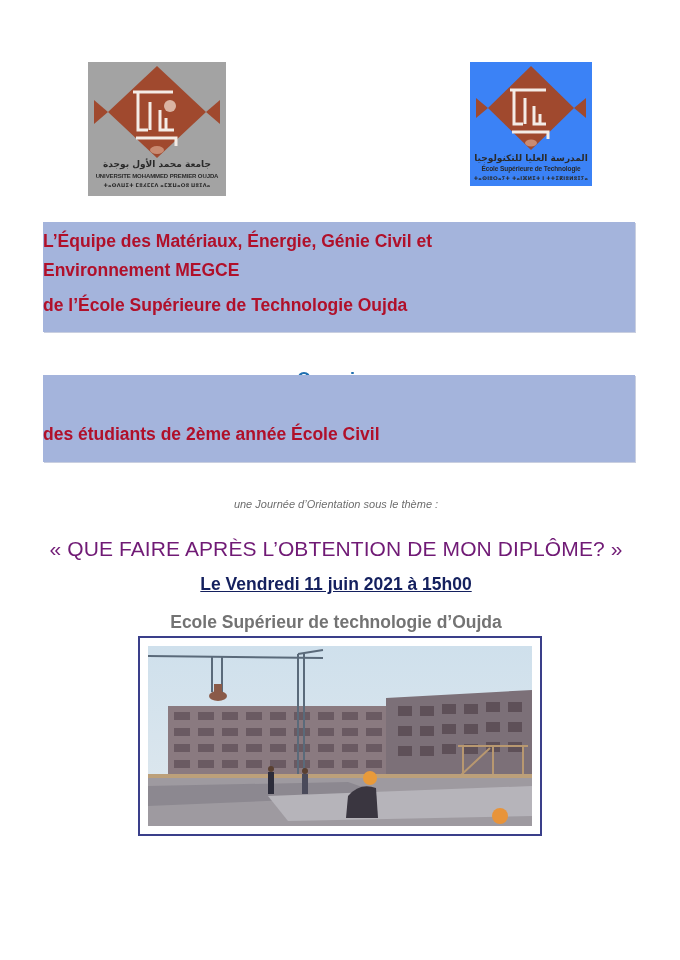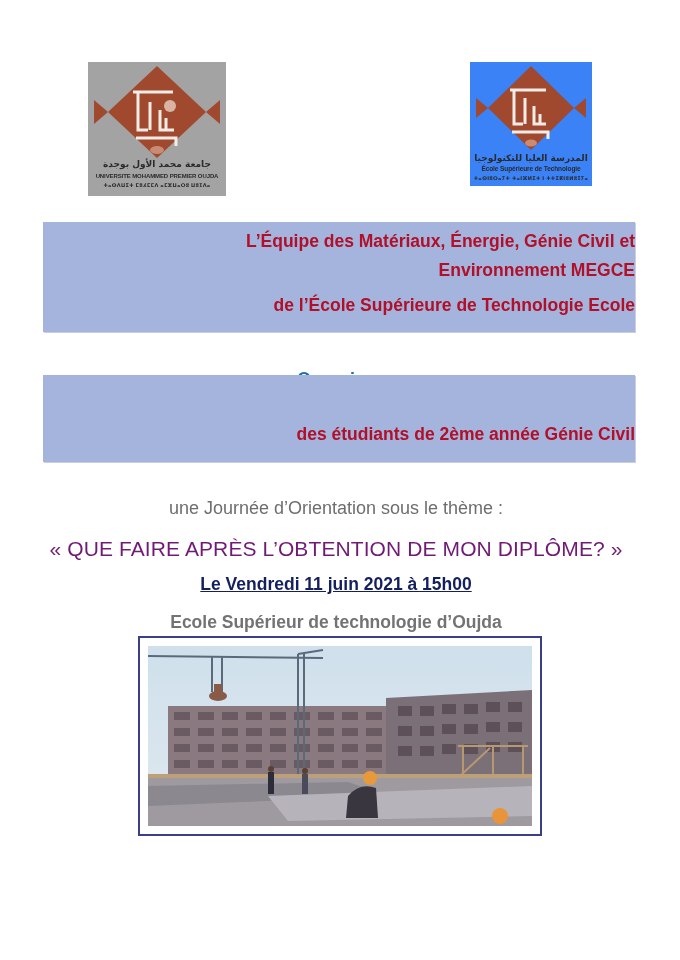--- a/index.html
+++ b/index.html
@@ -12,25 +12,25 @@
   .logo-right { left: 470px; top: 62px; width: 122px; height: 124px; background:#3b82f6; }
   .logo-wrap svg { display: block; }
   .logo-caption { position: absolute; left: 0; right: 0; text-align: center; color: #2a2a2a; font-weight: bold; line-height: 1; }
   .cap-ar { font-size: 9px; font-family: "DejaVu Sans", sans-serif; }
   .cap-lat { font-size: 6px; letter-spacing: -0.1px; }
   .cap-tif { font-size: 5px; letter-spacing: 0.3px; }
 
   .band { position: absolute; left: 43px; width: 592px; background: #a4b4dc; box-shadow: 1px 1px 0 #c9cfe0; }
   .band1 { top: 222px; height: 110px; }
   .band2 { top: 375px; height: 87px; }
-  .band-line { position: absolute; left: 0; right: 0; text-align: right; color: #b0102a; font-weight: bold; font-size: 17.5px; }
+  .band-line { position: absolute; left: 0; right: 0; text-align: left; color: #b0102a; font-weight: bold; font-size: 17.5px; }
 
   .line { position: absolute; left: 0; right: 8px; text-align: center; font-weight: bold; margin-top: 27px; }
   .organise { top: 342px; color: #1f6fb0; font-size: 18px; }
-  .journee { top: 471px; color: #6e6e6e; font-size: 18px; font-weight: normal; }
+  .journee { top: 471px; color: #6e6e6e; font-size: 11px; font-weight: normal; font-style: italic; }
   .theme { top: 510px; color: #701a75; font-size: 21px; font-weight: normal; letter-spacing: 0.1px; }
   .date { top: 547px; color: #14205e; font-size: 17.5px; text-decoration: underline; }
   .place { top: 585px; color: #737373; font-size: 17.5px; }
 
   .photo-frame { position: absolute; left: 138px; top: 636px; width: 400px; height: 196px; border: 2px solid #3a3f8a; border-top-width: 2px; background: #fff; }
   .photo { position: absolute; left: 8px; top: 8px; width: 384px; height: 180px; overflow: hidden; }
 </style>
 </head>
 <body>
 
@@ -61,27 +61,27 @@
     <ellipse cx="61" cy="81" rx="6" ry="3.5" fill="#c98b72"></ellipse>
   </svg>
   <div class="logo-caption cap-ar" style="top:92px">المدرسة العليا للتكنولوجيا</div>
   <div class="logo-caption cap-lat" style="top:104px;font-size:6.5px">École Supérieure de Technologie</div>
   <div class="logo-caption cap-tif" style="top:114px">ⵜⴰⵙⵏⵓⵔⴰⵢⵜ ⵜⴰⵏⴼⵍⵉⵜ ⵏ ⵜⵜⵉⴽⵏⵓⵍⵓⵊⵢⴰ</div>
 </div>
 
 <div class="band band1">
   <div class="band-line" style="top:9px">L’Équipe des Matériaux, Énergie, Génie Civil et</div>
   <div class="band-line" style="top:38px">Environnement MEGCE</div>
-  <div class="band-line" style="top:73px">de l’École Supérieure de Technologie Ecole</div>
+  <div class="band-line" style="top:73px">de l’École Supérieure de Technologie Oujda</div>
 </div>
 
 <div class="line organise">Organise</div>
 
 <div class="band band2">
-  <div class="band-line" style="top:49px">des étudiants de 2ème année Génie Civil</div>
+  <div class="band-line" style="top:49px">des étudiants de 2ème année École Civil</div>
 </div>
 
 <div class="line journee">une Journée d’Orientation sous le thème :</div>
 <div class="line theme">« QUE FAIRE APRÈS L’OBTENTION DE MON DIPLÔME? »</div>
 <div class="line date">Le Vendredi 11 juin 2021 à 15h00</div>
 <div class="line place">Ecole Supérieur de technologie d’Oujda</div>
 
 <div class="photo-frame">
   <div class="photo">
     <svg width="384" height="180" viewBox="0 0 384 180">

